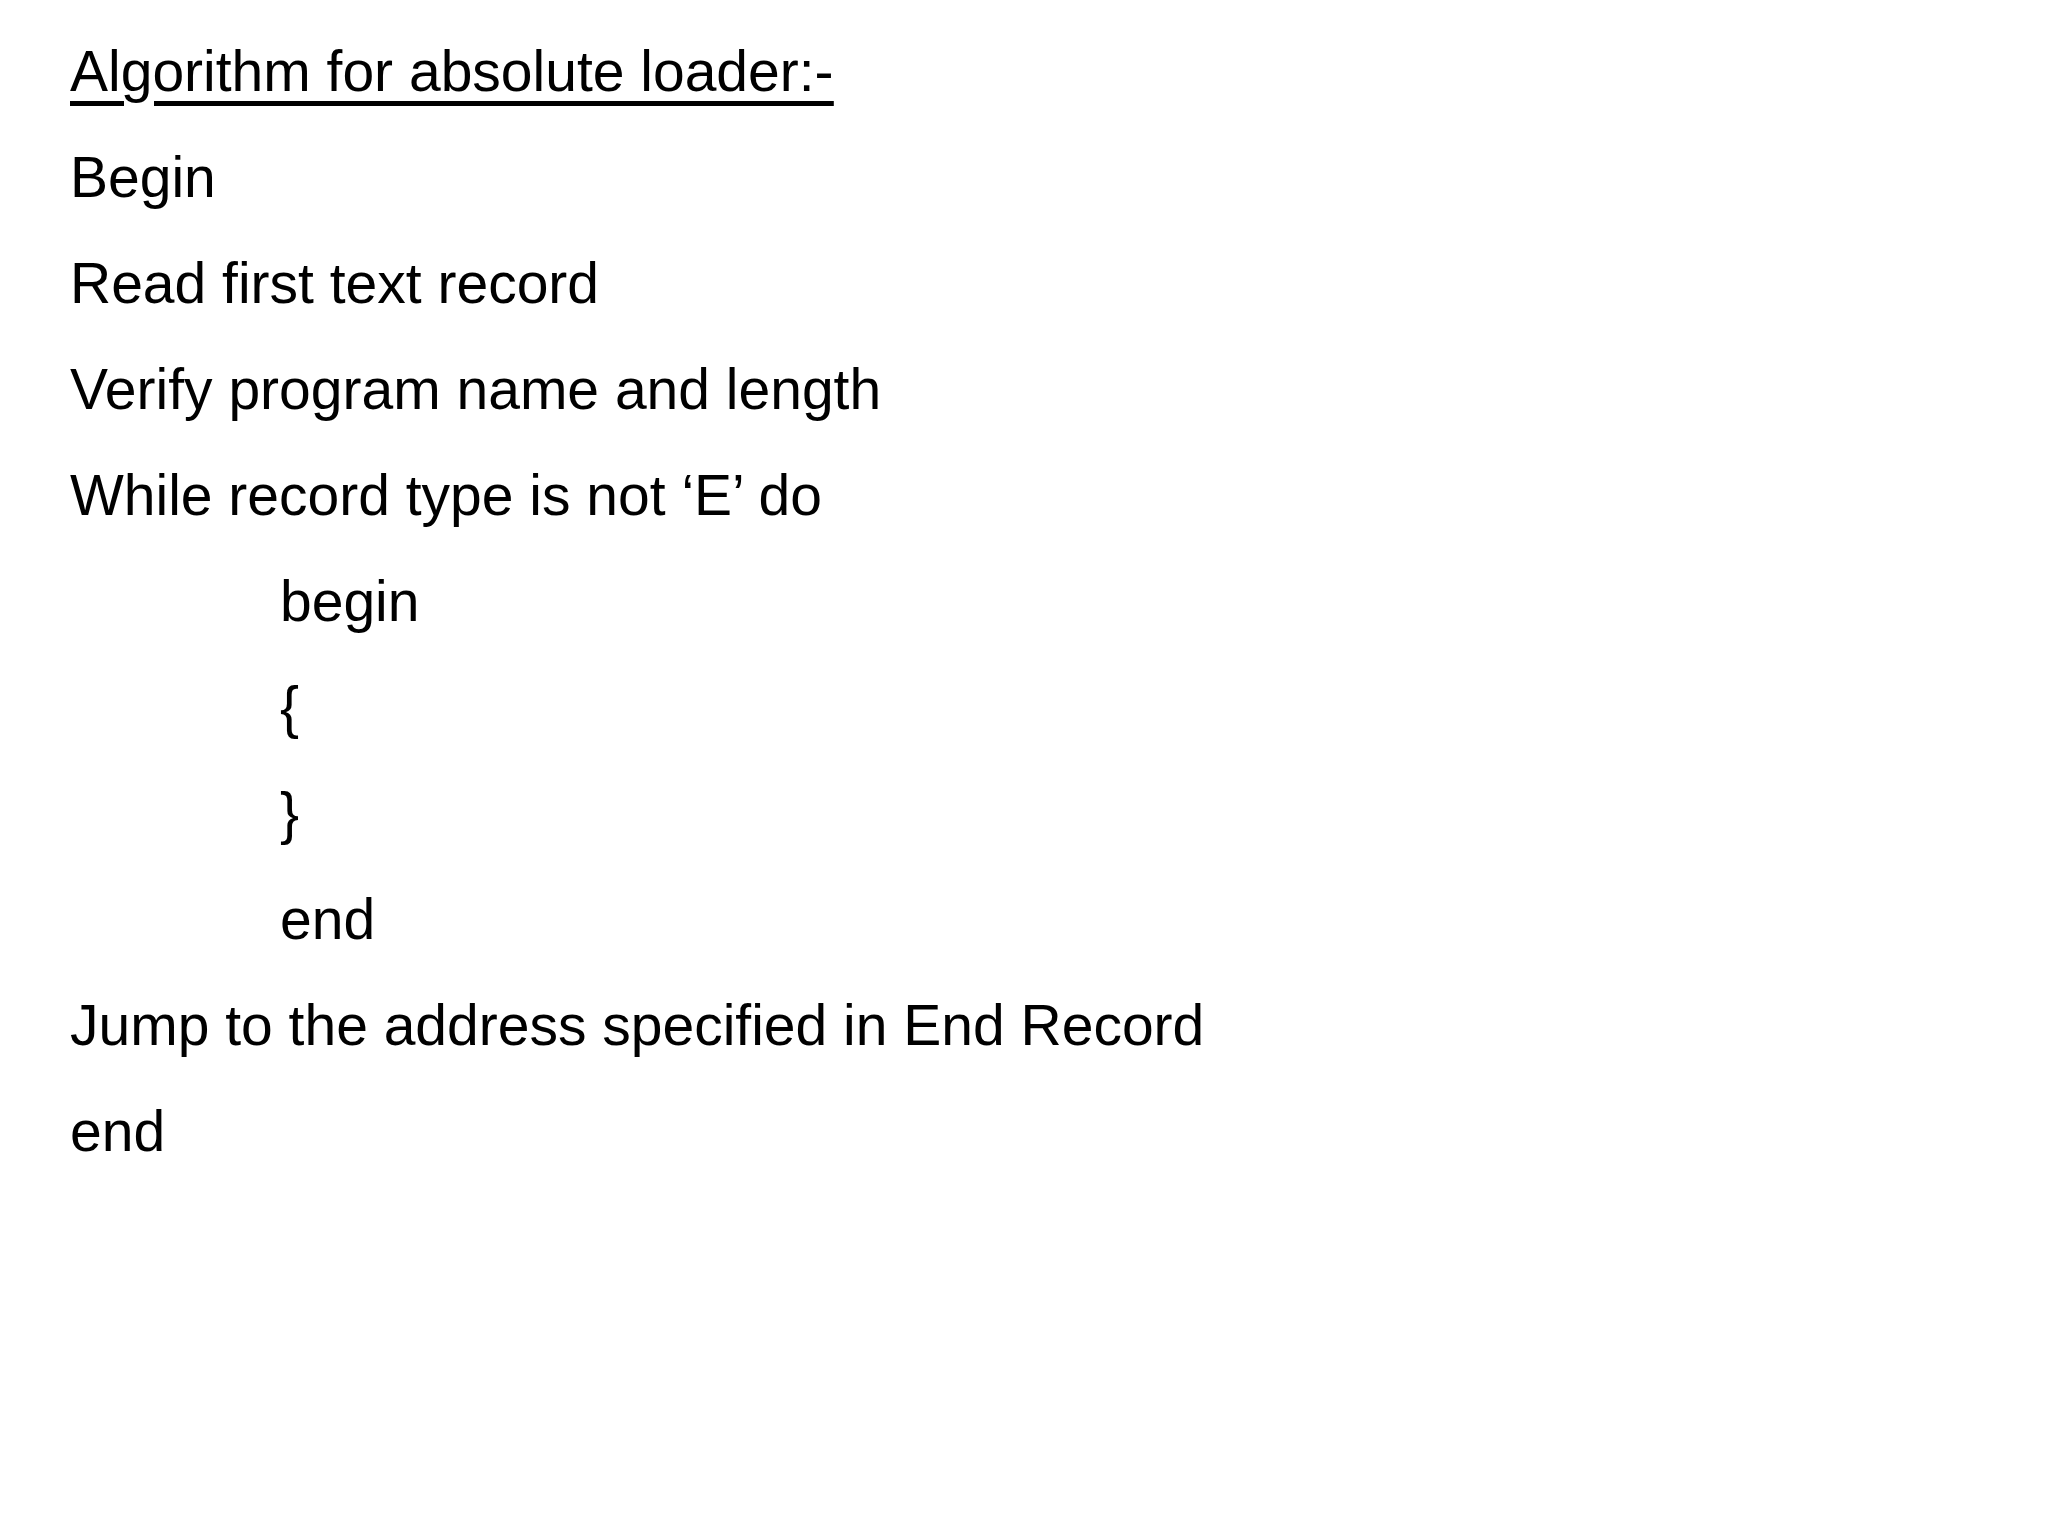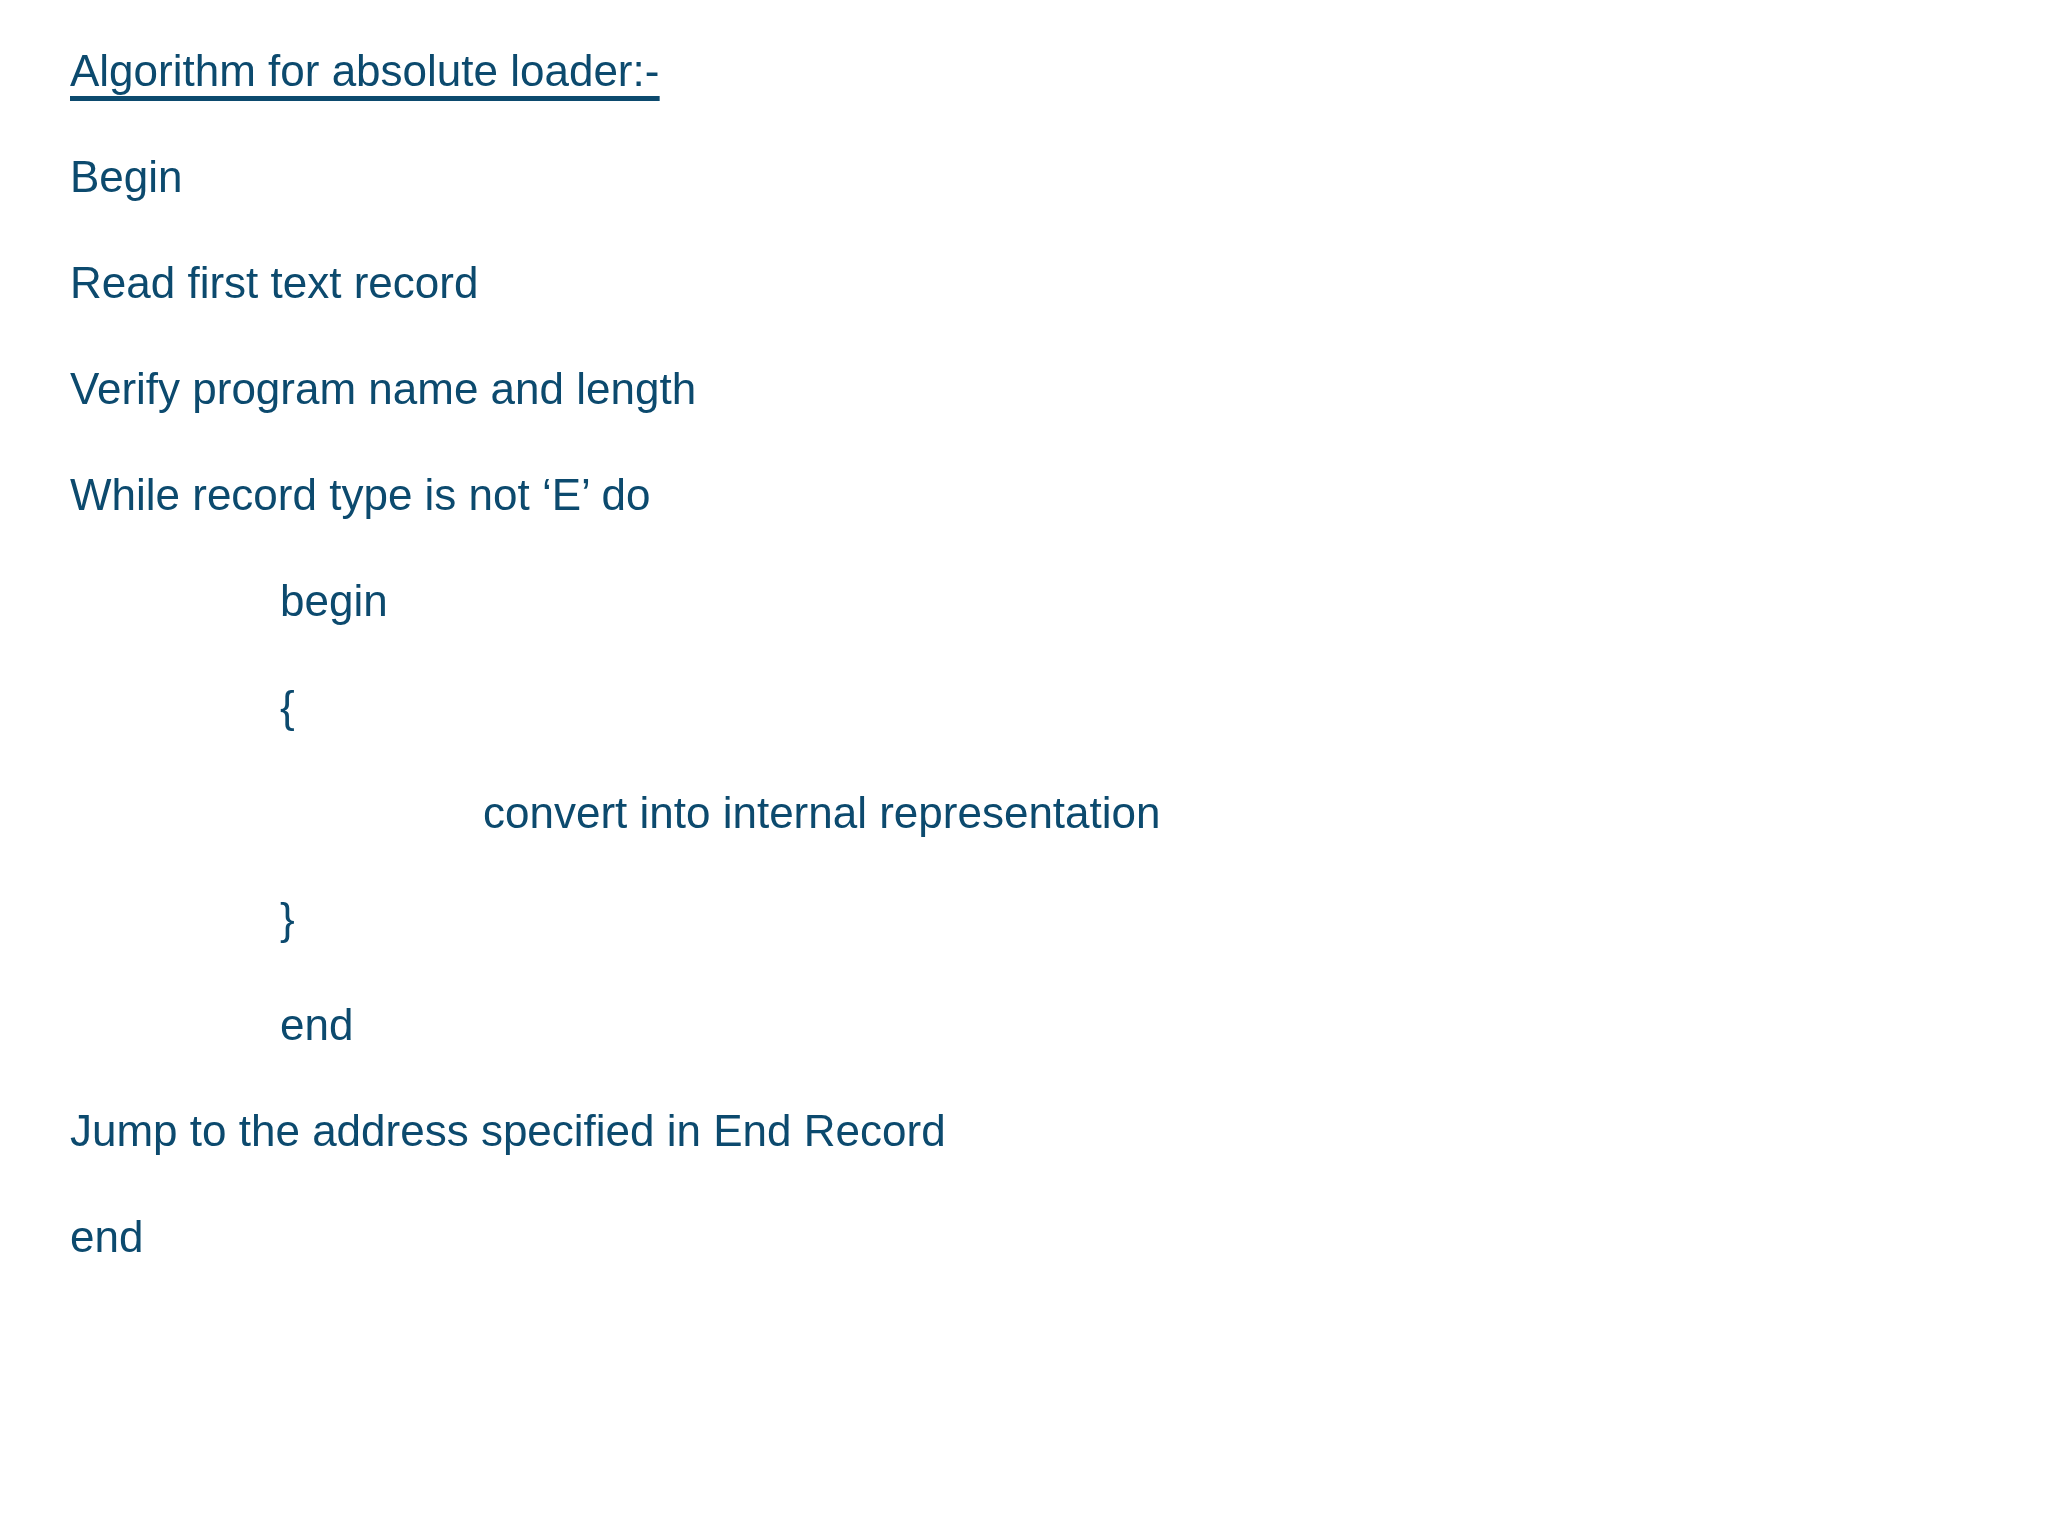--- a/index.html
+++ b/index.html
@@ -27,24 +27,24 @@
 
   .content {
     position: absolute;
     left: 70px;
     top: 18px;
     width: 1940px;
   }
 
   .line {
     display: block;
-    font-size: 44px;
+    font-size: 57px;
     line-height: 106px;
     font-weight: 400;
-    color: #0c4a6e;
+    color: #000000;
     white-space: pre;
     letter-spacing: 0px;
   }
 
   
   .indent-0 { padding-left: 0px; }
   .indent-1 { padding-left: 210px; }
   .indent-2 { padding-left: 413px; }
 
   
@@ -66,19 +66,18 @@
 
 <div id="slide">
   <div class="content" id="content">
       <div class="line indent-0 underlined"><span class="txt">Algorithm for absolute loader:-</span></div>
       <div class="line indent-0"><span class="txt">Begin</span></div>
       <div class="line indent-0"><span class="txt">Read first text record</span></div>
       <div class="line indent-0"><span class="txt">Verify program name and length</span></div>
       <div class="line indent-0"><span class="txt">While record type is not ‘E’ do</span></div>
       <div class="line indent-1"><span class="txt">begin</span></div>
       <div class="line indent-1"><span class="txt">{</span></div>
-      <div class="line indent-2"><span class="txt">convert into internal representation</span></div>
       <div class="line indent-1"><span class="txt">}</span></div>
       <div class="line indent-1"><span class="txt">end</span></div>
       <div class="line indent-0"><span class="txt">Jump to the address specified in End Record</span></div>
       <div class="line indent-0"><span class="txt">end</span></div>
     </div>
 </div>
 
 </body></html>

